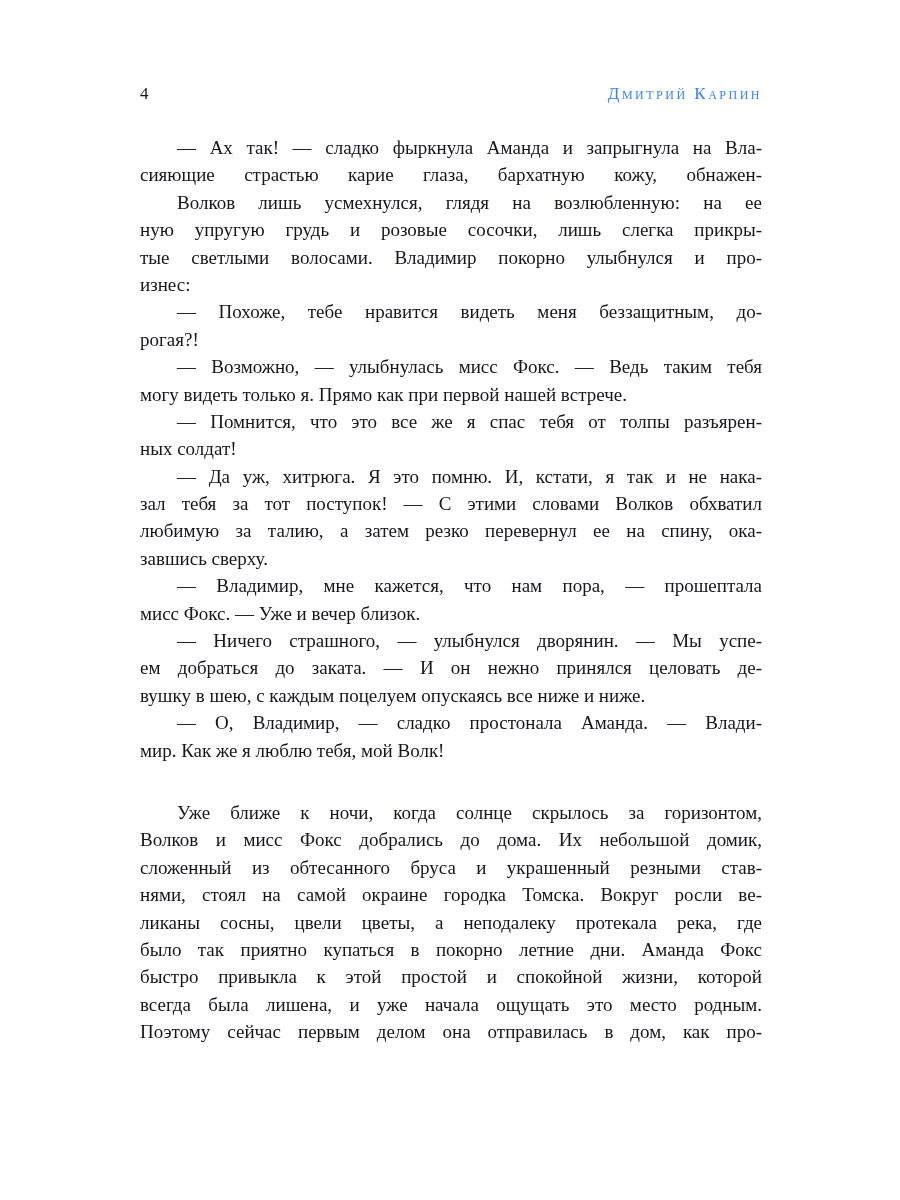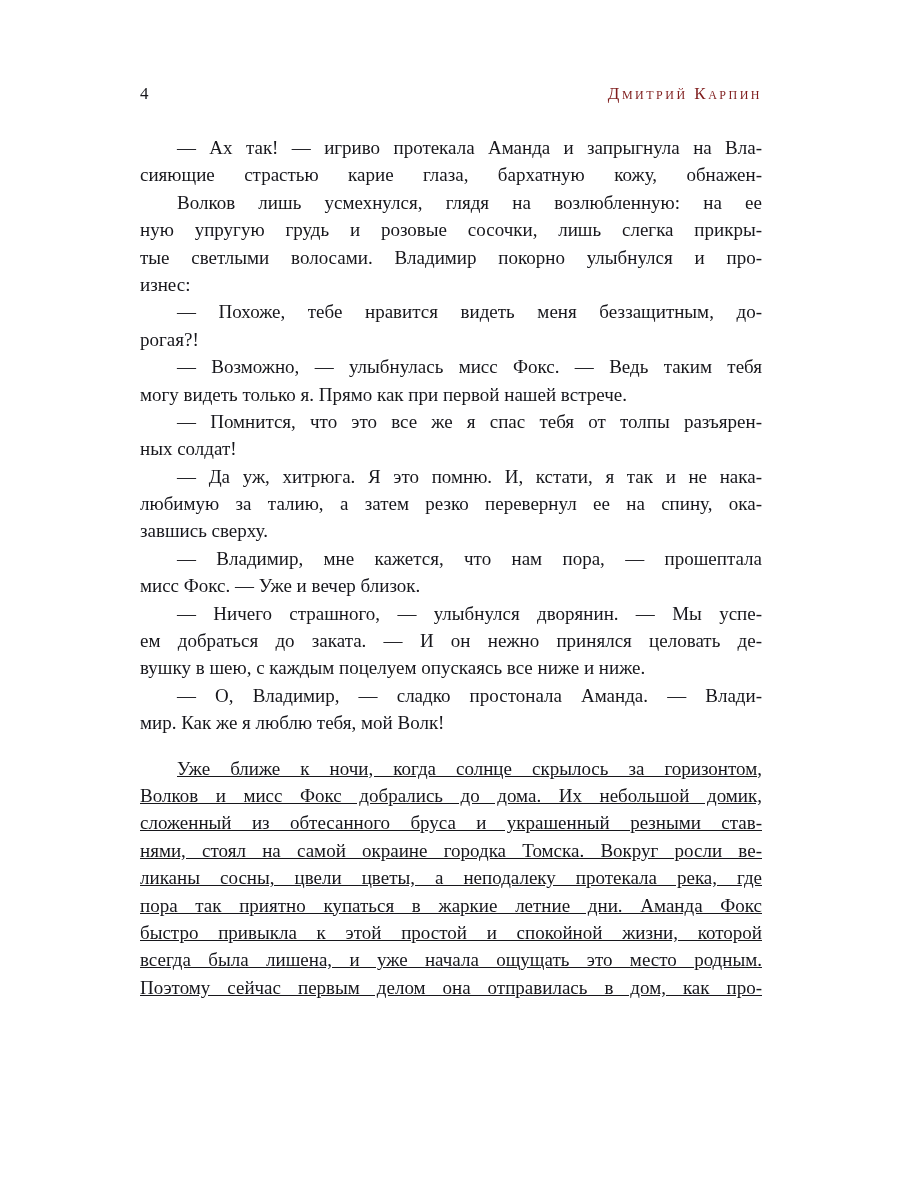--- a/index.html
+++ b/index.html
@@ -28,33 +28,33 @@
     align-items: baseline;
   }
   .page-number {
     font-size: 17px;
     color: #17171c;
   }
   .author {
     font-size: 17px;
     font-variant: small-caps;
     letter-spacing: 2.5px;
-    color: #7f1d1d;
+    color: #3b82f6;
   }
   .text-block {
     position: absolute;
     left: 140px;
     top: 134px;
     width: 622px;
     font-size: 19px;
     line-height: 27.4px;
     color: #17171c;
   }
   .paragraph { margin: 0; }
-  .paragraph.space-before { margin-top: 18px; text-decoration: underline; }
+  .paragraph.space-before { margin-top: 35px; }
   .line {
     text-align: justify;
     text-align-last: justify;
     height: 27.4px;
     overflow: hidden;
     white-space: normal;
   }
   .line.first { text-indent: 37px; }
   .line.last {
     text-align-last: left;
@@ -63,21 +63,21 @@
 </head>
 <body>
 
 <div class="page">
   <header class="running-head">
     <span class="page-number">4</span>
     <span class="author">Дмитрий Карпин</span>
   </header>
   <main class="text-block">
       <div class="paragraph">
-        <div class="line first">— Ах так! — игриво протекала Аманда и запрыгнула на Вла-</div>
+        <div class="line first">— Ах так! — сладко фыркнула Аманда и запрыгнула на Вла-</div>
       </div>
       <div class="paragraph">
         <div class="line">сияющие страстью карие глаза, бархатную кожу, обнажен-</div>
         <div class="line first">Волков лишь усмехнулся, глядя на возлюбленную: на ее</div>
         <div class="line">ную упругую грудь и розовые сосочки, лишь слегка прикры-</div>
         <div class="line">тые светлыми волосами. Владимир покорно улыбнулся и про-</div>
         <div class="line last">изнес:</div>
       </div>
       <div class="paragraph">
         <div class="line first">— Похоже, тебе нравится видеть меня беззащитным, до-</div>
@@ -86,20 +86,21 @@
       <div class="paragraph">
         <div class="line first">— Возможно, — улыбнулась мисс Фокс. — Ведь таким тебя</div>
         <div class="line last">могу видеть только я. Прямо как при первой нашей встрече.</div>
       </div>
       <div class="paragraph">
         <div class="line first">— Помнится, что это все же я спас тебя от толпы разъярен-</div>
         <div class="line last">ных солдат!</div>
       </div>
       <div class="paragraph">
         <div class="line first">— Да уж, хитрюга. Я это помню. И, кстати, я так и не нака-</div>
+        <div class="line">зал тебя за тот поступок! — С этими словами Волков обхватил</div>
         <div class="line">любимую за талию, а затем резко перевернул ее на спину, ока-</div>
         <div class="line last">завшись сверху.</div>
       </div>
       <div class="paragraph">
         <div class="line first">— Владимир, мне кажется, что нам пора, — прошептала</div>
         <div class="line last">мисс Фокс. — Уже и вечер близок.</div>
       </div>
       <div class="paragraph">
         <div class="line first">— Ничего страшного, — улыбнулся дворянин. — Мы успе-</div>
         <div class="line">ем добраться до заката. — И он нежно принялся целовать де-</div>
@@ -108,19 +109,19 @@
       <div class="paragraph">
         <div class="line first">— О, Владимир, — сладко простонала Аманда. — Влади-</div>
         <div class="line last">мир. Как же я люблю тебя, мой Волк!</div>
       </div>
       <div class="paragraph space-before">
         <div class="line first">Уже ближе к ночи, когда солнце скрылось за горизонтом,</div>
         <div class="line">Волков и мисс Фокс добрались до дома. Их небольшой домик,</div>
         <div class="line">сложенный из обтесанного бруса и украшенный резными став-</div>
         <div class="line">нями, стоял на самой окраине городка Томска. Вокруг росли ве-</div>
         <div class="line">ликаны сосны, цвели цветы, а неподалеку протекала река, где</div>
-        <div class="line">пора так приятно купаться в жаркие летние дни. Аманда Фокс</div>
+        <div class="line">было так приятно купаться в покорно летние дни. Аманда Фокс</div>
         <div class="line">быстро привыкла к этой простой и спокойной жизни, которой</div>
         <div class="line">всегда была лишена, и уже начала ощущать это место родным.</div>
         <div class="line">Поэтому сейчас первым делом она отправилась в дом, как про-</div>
       </div>
     </main>
 </div>
 
 </body></html>

